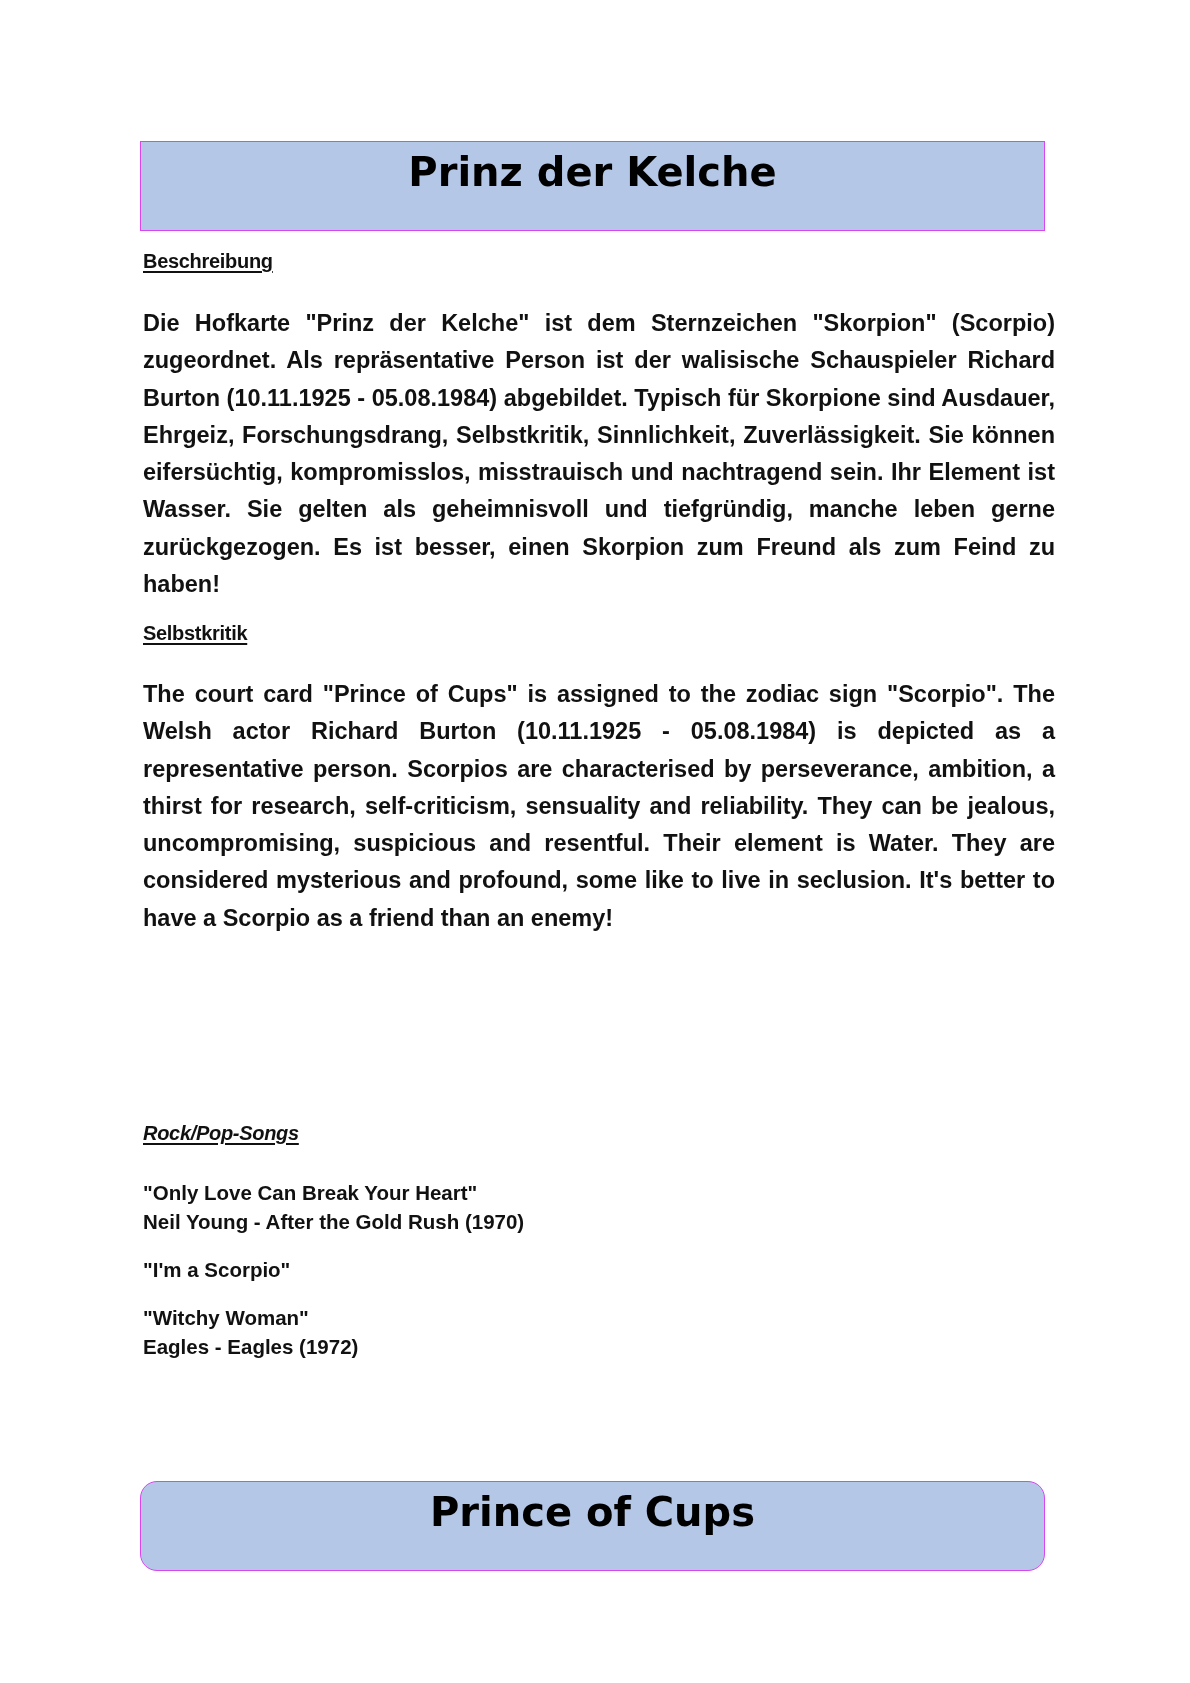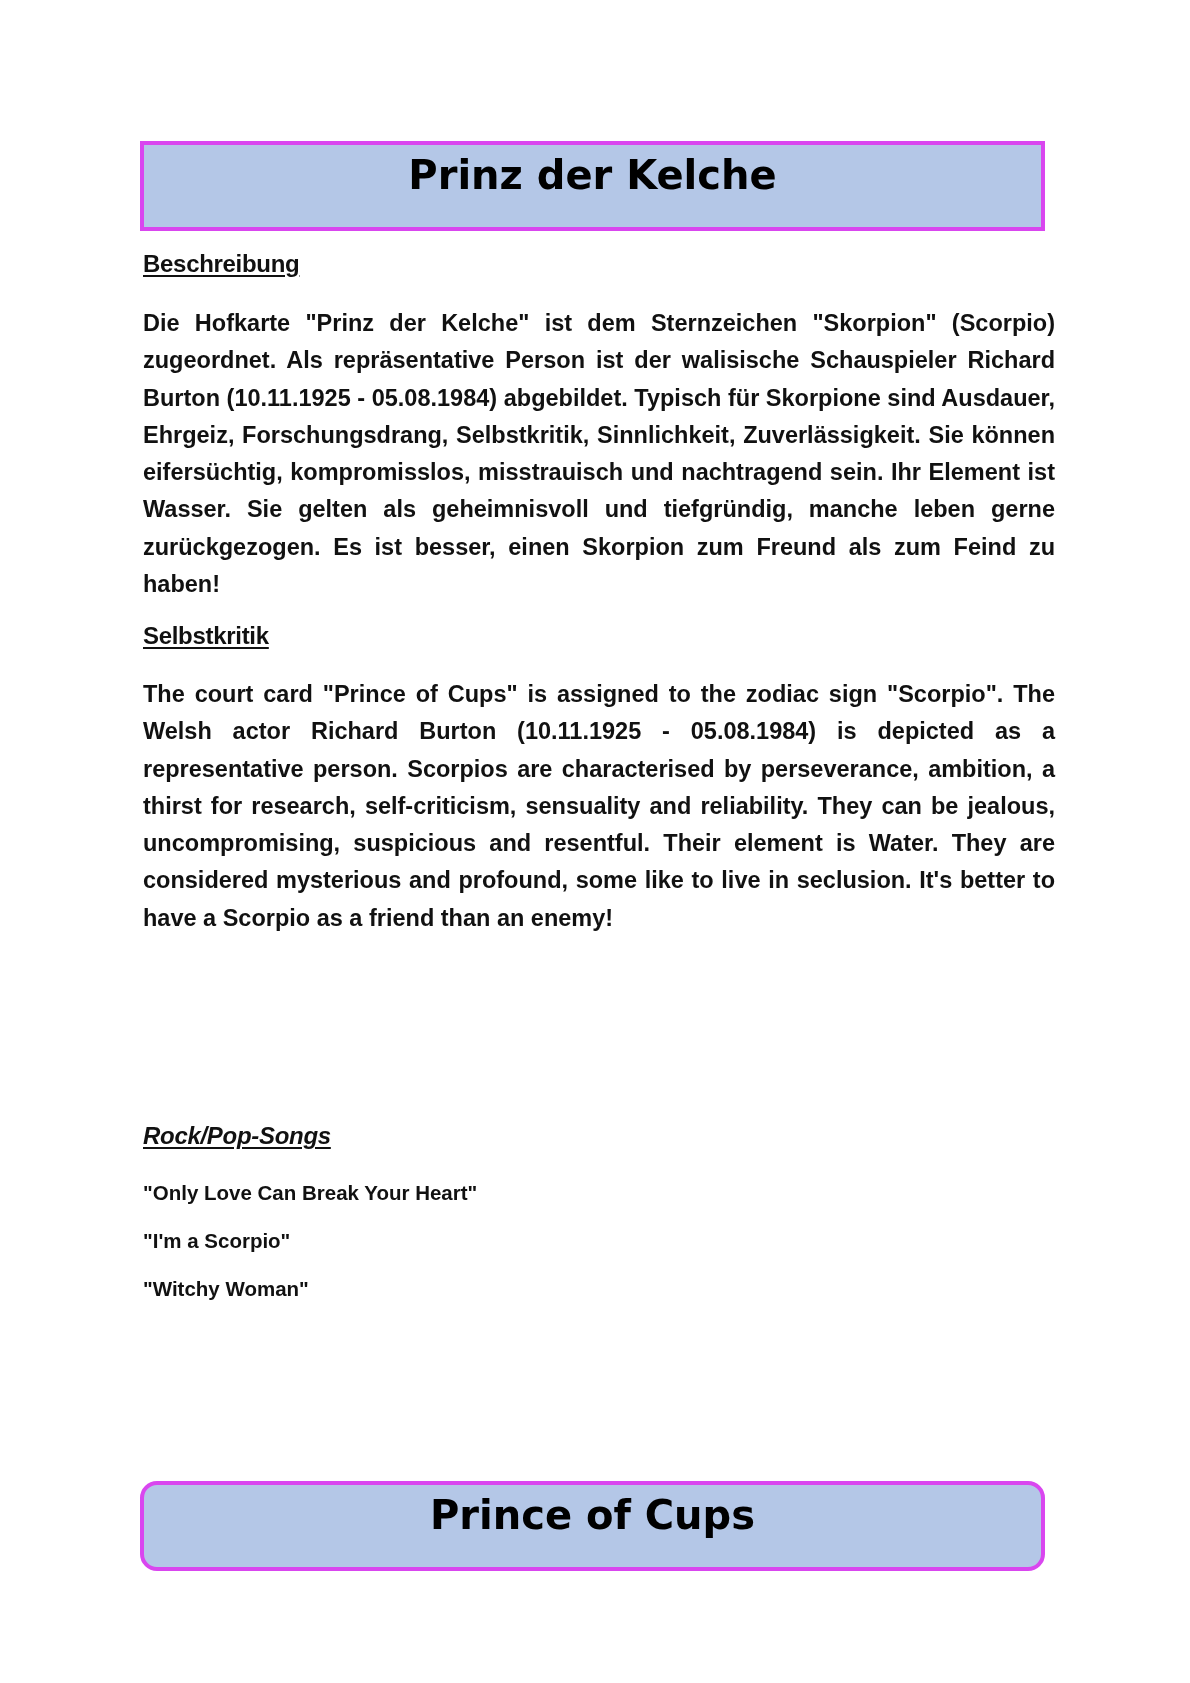--- a/index.html
+++ b/index.html
@@ -1,30 +1,30 @@
 <!DOCTYPE html>
 <html><head>
   <meta charset="utf-8">
   <style>
     html, body { margin: 0; padding: 0; background: #ffffff; }
     body { width: 1190px; height: 1683px; position: relative; overflow: hidden; color: #111111; }
     .title-box {
       position: absolute; left: 140px; width: 905px; height: 90px;
-      background: #b4c7e7; border: 4px solid #d946ef; box-sizing: border-box;
+      background: #b4c7e7; border: 1px solid #d946ef; box-sizing: border-box;
       text-align: center;
     }
     .title-box .title {
       font-family: "DejaVu Sans", sans-serif; font-weight: bold; font-size: 40px;
       line-height: 40px; display: block; margin-top: 10px; color: #000000;
     }
     #top-box { top: 141px; }
     #bottom-box { top: 1481px; border-radius: 17px; }
     .heading {
       position: absolute; left: 143px;
-      font-family: "Liberation Sans", sans-serif; font-weight: bold; font-size: 24px;
+      font-family: "Liberation Sans", sans-serif; font-weight: bold; font-size: 20px;
       text-decoration: underline; text-decoration-thickness: 2px; text-underline-offset: 3px;
       color: #111111; letter-spacing: -0.3px;
     }
     .para {
       position: absolute; left: 143px; width: 912px;
       font-family: "Liberation Sans", sans-serif; font-weight: bold; font-size: 23.5px;
       line-height: 37.3px; text-align: justify; color: #111111;
     }
     .songs { position: absolute; left: 143px; top: 1178px; font-family: "Liberation Sans", sans-serif; font-weight: bold; font-size: 20.5px; color: #111111; }
     .song { margin-bottom: 19px; line-height: 29px; }
@@ -40,24 +40,26 @@
 <div class="heading" style="top:250px;">Beschreibung</div>
 <div class="para" style="top:305px;">Die Hofkarte "Prinz der Kelche" ist dem Sternzeichen "Skorpion" (Scorpio) zugeordnet. Als repräsentative Person ist der walisische Schauspieler Richard Burton (10.11.1925 - 05.08.1984) abgebildet. Typisch für Skorpione sind Ausdauer, Ehrgeiz, Forschungsdrang, Selbstkritik, Sinnlichkeit, Zuverlässigkeit. Sie können eifersüchtig, kompromisslos, misstrauisch und nachtragend sein. Ihr Element ist  Wasser. Sie gelten als geheimnisvoll und tiefgründig, manche leben gerne zurückgezogen. Es ist besser, einen Skorpion zum Freund als zum Feind zu haben!</div>
 
 <div class="heading" style="top:622px;">Selbstkritik</div>
 <div class="para" style="top:676px;">The court card "Prince of Cups" is assigned to the zodiac sign "Scorpio". The Welsh actor Richard Burton (10.11.1925 - 05.08.1984) is depicted as a representative person. Scorpios are characterised by perseverance, ambition, a thirst for research, self-criticism, sensuality and reliability. They can be jealous, uncompromising, suspicious and resentful. Their element is Water. They are considered mysterious and profound, some like to live in seclusion. It's better to have a Scorpio as a friend than an enemy!</div>
 
 <div class="heading" style="top:1122px;font-style:italic;">Rock/Pop-Songs</div>
 <div class="songs">
   <div class="song">
     <div>"Only Love Can Break Your Heart"</div>
+    <div>Neil Young - After the Gold Rush (1970)</div>
   </div>
   <div class="song">
     <div>"I'm a Scorpio"</div>
   </div>
   <div class="song">
     <div>"Witchy Woman"</div>
+    <div>Eagles - Eagles (1972)</div>
   </div>
 </div>
 
 <div class="title-box" id="bottom-box">
   <span class="title">Prince of Cups</span>
 </div>
 
 </body></html>

